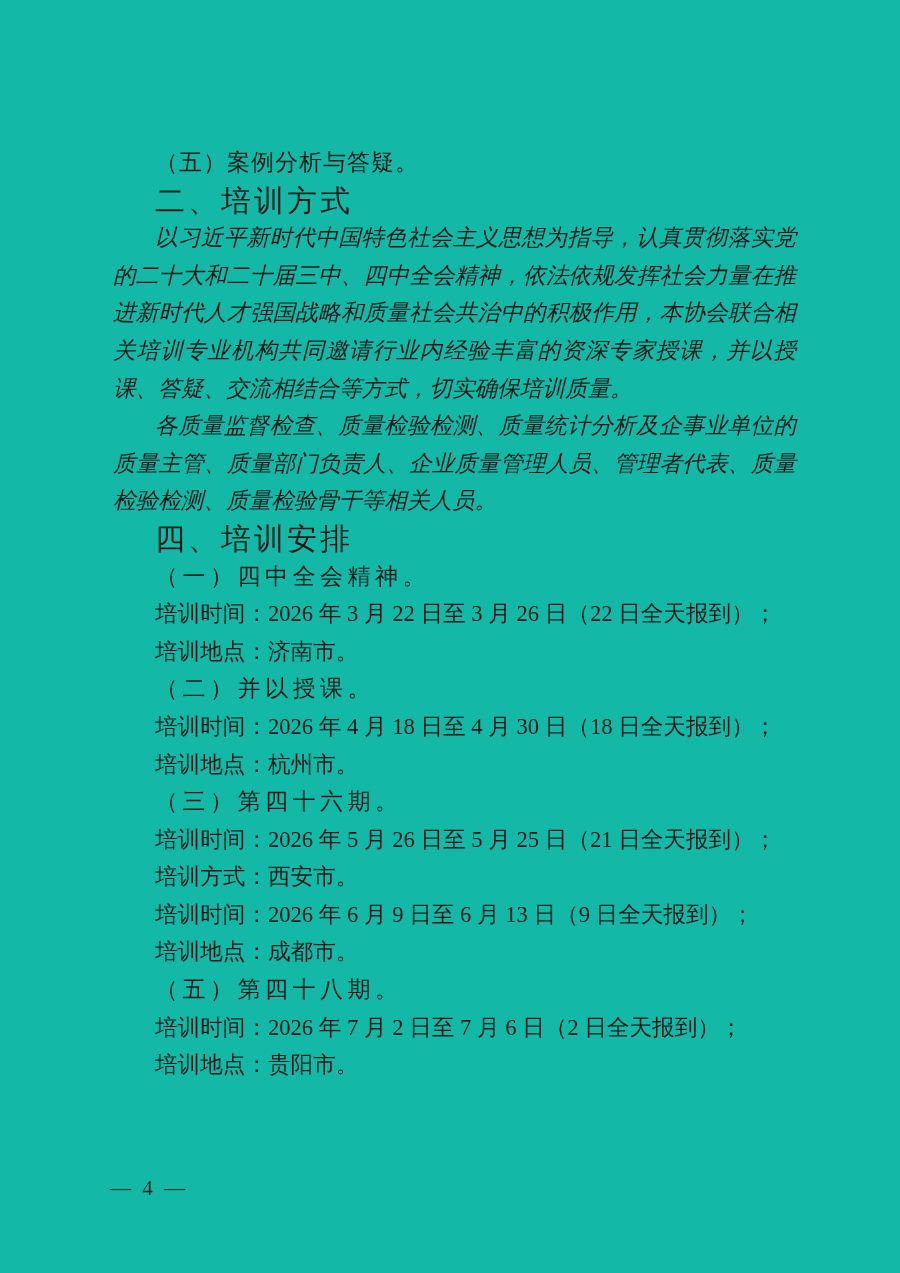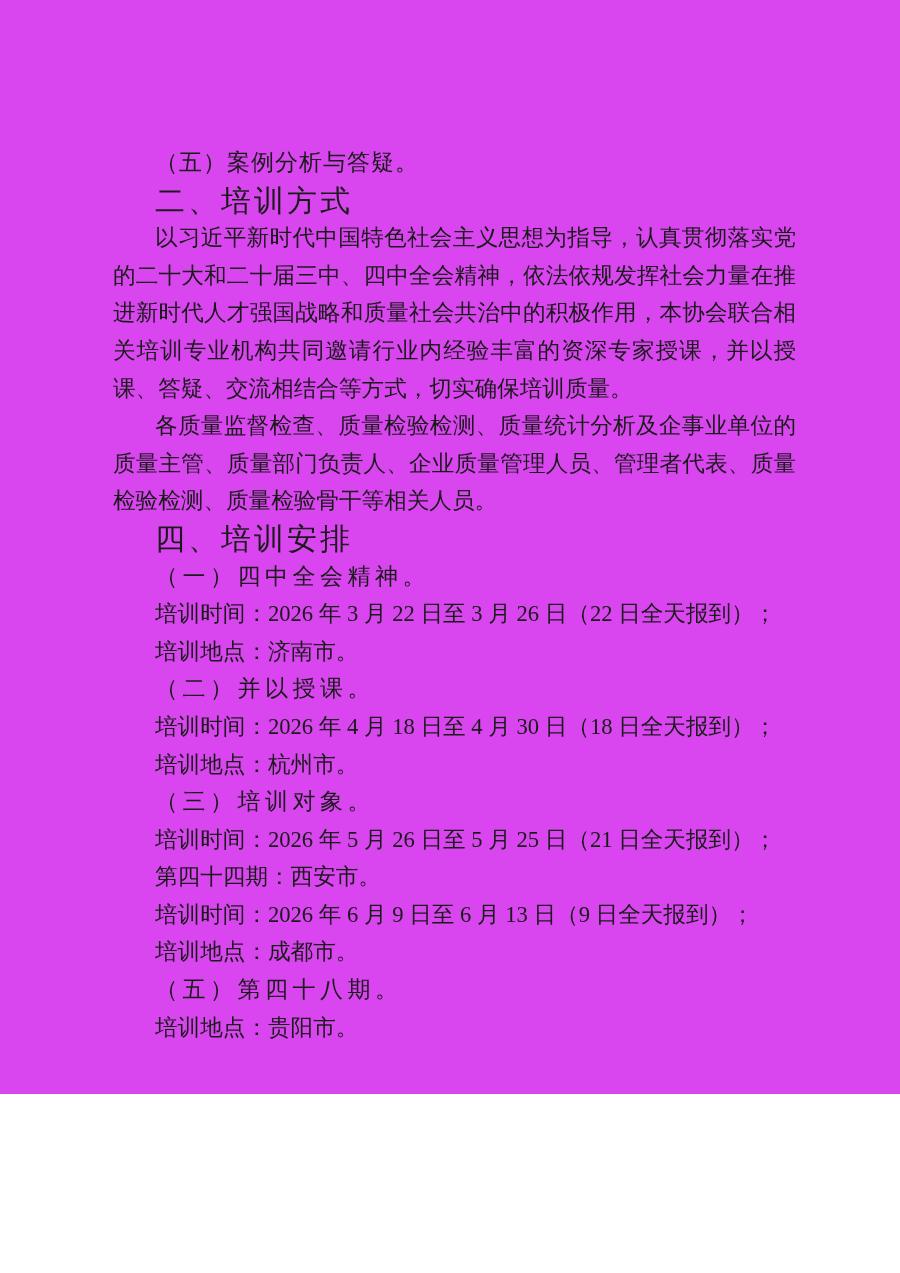--- a/index.html
+++ b/index.html
@@ -3,22 +3,22 @@
 <meta charset="utf-8">
 <style>
   html, body {
     margin: 0;
     padding: 0;
     background: #ffffff;
   }
   .page {
     position: relative;
     width: 900px;
-    height: 1094px;
-    background: #d946ef;
+    height: 1273px;
+    background: #14b8a6;
     overflow: hidden;
     font-family: "Liberation Serif", "DejaVu Serif", serif;
     color: #1a1a1a;
   }
   .content {
     position: absolute;
     left: 113px;
     top: 144px;
     width: 683px;
   }
@@ -30,20 +30,21 @@
   .line {
     font-size: 22.6px;
     line-height: 37.6px;
   }
   .indent {
     text-indent: 42px;
   }
   .para {
     text-align: justify;
     text-justify: inter-character;
+    font-style: italic;
   }
   .kai-bold {
     font-family: "Liberation Serif", "DejaVu Serif", serif;
     font-weight: bold;
     font-size: 23px;
     letter-spacing: 1px;
   }
   .session-title {
     letter-spacing: 4.5px;
   }
@@ -85,31 +86,32 @@
       <p class="line indent">培训地点：济南市。</p>
     </div>
 
     <div>
       <p class="line indent kai-bold session-title">（二）并以授课。</p>
       <p class="line indent">培训时间：2026 年 4 月 18 日至 4 月 30 日（18 日全天报到）；</p>
       <p class="line indent">培训地点：杭州市。</p>
     </div>
 
     <div>
-      <p class="line indent kai-bold session-title">（三）培训对象。</p>
+      <p class="line indent kai-bold session-title">（三）第四十六期。</p>
       <p class="line indent">培训时间：2026 年 5 月 26 日至 5 月 25 日（21 日全天报到）；</p>
-      <p class="line indent">第四十四期：西安市。</p>
+      <p class="line indent">培训方式：西安市。</p>
     </div>
 
     <div>
       <p class="line indent">培训时间：2026 年 6 月 9 日至 6 月 13 日（9 日全天报到）；</p>
       <p class="line indent">培训地点：成都市。</p>
     </div>
 
     <div>
       <p class="line indent kai-bold session-title">（五）第四十八期。</p>
+      <p class="line indent">培训时间：2026 年 7 月 2 日至 7 月 6 日（2 日全天报到）；</p>
       <p class="line indent">培训地点：贵阳市。</p>
     </div>
 
   </div>
 
   <div class="footer">— 4 —</div>
 </div>
 
 </body></html>

